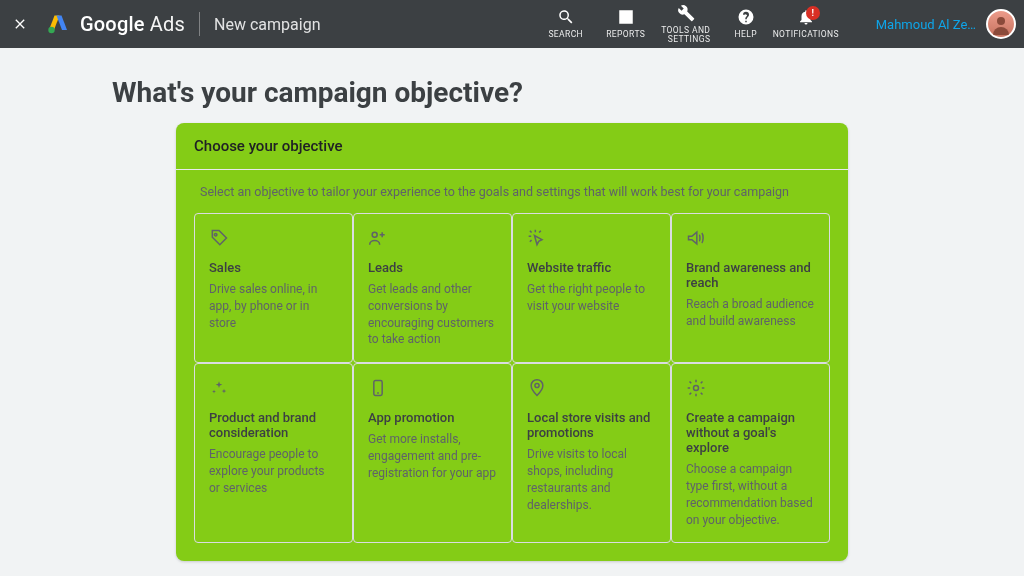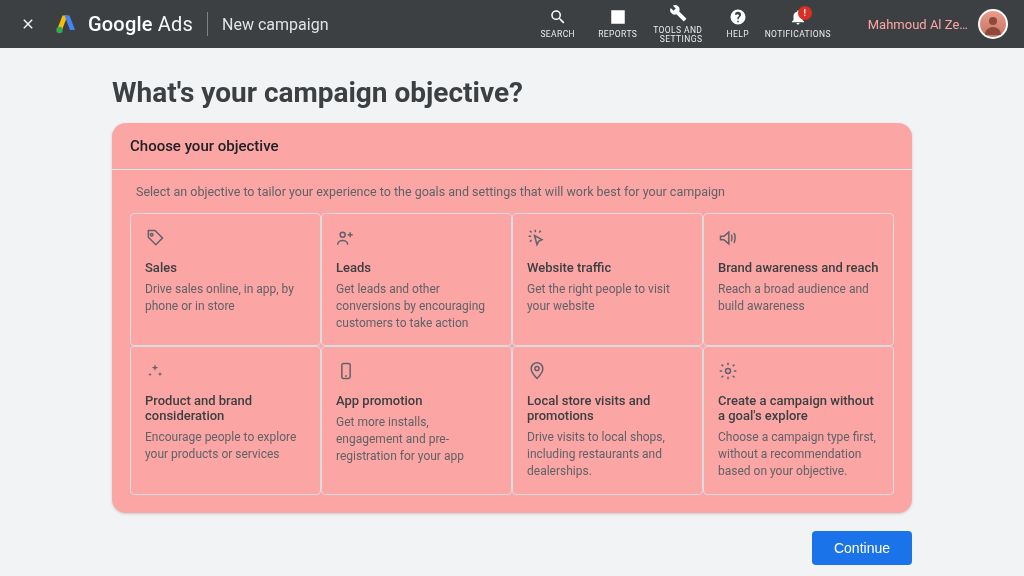--- a/index.html
+++ b/index.html
@@ -1,35 +1,35 @@
 <!DOCTYPE html>
 <html><head>
 <meta charset="utf-8">
 <style>
   * { box-sizing: border-box; margin: 0; padding: 0; }
   html, body { width: 1024px; height: 576px; font-family: Roboto, Arial, sans-serif; background: #f1f3f4; overflow: hidden; }
-  .header { height: 48px; background: #3c4043; display: flex; align-items: center; padding: 0 16px; color: #fff; }
+  .header { height: 48px; background: #3c4043; display: flex; align-items: center; padding: 0 8px; color: #fff; }
   .close-btn { width:24px; height:24px; display:flex; align-items:center; justify-content:center; cursor:pointer; margin-right: 14px;}
   .logo { width:24px; height:24px; margin-right: 10px; }
   .brand { font-size: 20px; font-weight: 500; letter-spacing: .2px; }
   .brand-light { font-weight: 400; opacity:.95;}
   .divider { width:1px; height:24px; background: rgba(255,255,255,.35); margin: 0 14px; }
   .subtitle { font-size: 16px; color: rgba(255,255,255,.85);}
   .header-right { margin-left: auto; display:flex; align-items:center; gap: 0; }
   .nav-item { display:flex; flex-direction:column; align-items:center; justify-content:center; width:60px; cursor:pointer; position:relative; }
   .nav-item .nav-label { font-size: 8.5px; letter-spacing:.4px; color: rgba(255,255,255,.9); margin-top:4px; text-align:right; line-height:1.1; }
   .nav-item svg { fill: #fff; }
   .notif-dot { position:absolute; top:-2px; right:16px; width:14px; height:14px; background:#d93025; border-radius:50%; display:flex; align-items:center; justify-content:center; font-size:9px; font-weight:700;}
   .user-block { display:flex; align-items:center; margin-left: 40px; gap:10px;}
-  .user-name { font-size: 13px; color:#fca5a5; }
+  .user-name { font-size: 13px; color:#0ea5e9; }
   .avatar { width:30px; height:30px; border-radius:50%; background: linear-gradient(#ec9b8a,#c77360); border:2px solid #fff; display:flex; align-items:flex-end; justify-content:center; overflow:hidden;}
   .avatar svg { fill:#8b4a3a; }
   .page { padding: 28px 0 0 0; display:flex; flex-direction:column; align-items:center;}
   .page-title { width: 800px; font-size: 28px; color:#3c4043; font-weight:700; margin-bottom: 14px;}
-  .card { width: 800px; background:#fca5a5; border-radius:14px; box-shadow: 0 1px 3px rgba(60,64,67,.15), 0 1px 2px rgba(60,64,67,.08); }
+  .card { width: 672px; background:#84cc16; border-radius:8px; box-shadow: 0 1px 3px rgba(60,64,67,.15), 0 1px 2px rgba(60,64,67,.08); }
   .card-hd { padding: 14px 18px; font-size:15px; color:#202124; font-weight:500; border-bottom:1px solid #e8eaed;}
   .card-sub { padding: 14px 18px 0 24px; font-size:12.5px; color:#5f6368;}
   .grid { display:grid; grid-template-columns: repeat(4,1fr); padding: 14px 18px 18px 18px;}
   .opt { border:1px solid #dadce0; border-radius:4px; padding: 14px 14px; min-height: 128px; cursor:pointer; }
   .opt .ico { height:22px; margin-bottom:10px; color:#5f6368;}
   .opt .ico svg { stroke:#5f6368; fill:none; stroke-width:1.8;}
   .opt .ico svg.fill { fill:#5f6368; stroke:none;}
   .opt-title { font-size:13px; font-weight:500; color:#3c4043; margin-bottom:6px;}
   .opt-desc { font-size:12px; color:#5f6368; line-height:1.4;}
   .footer { width:800px; display:flex; justify-content:flex-end; align-items:center; gap:16px; margin-top: 18px;}

